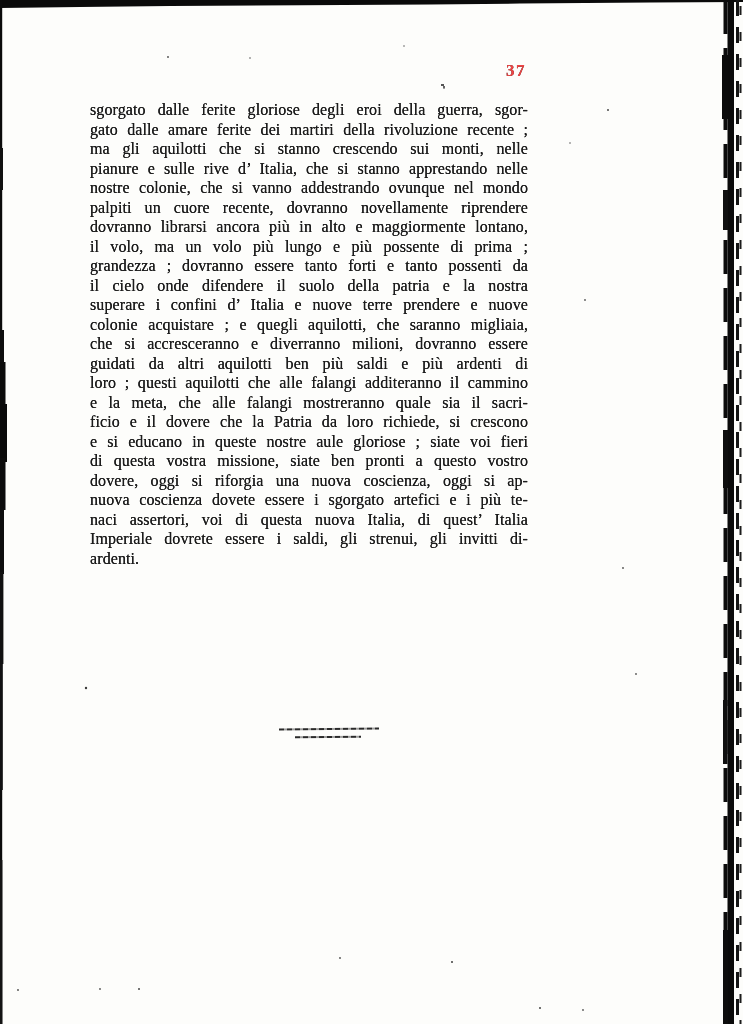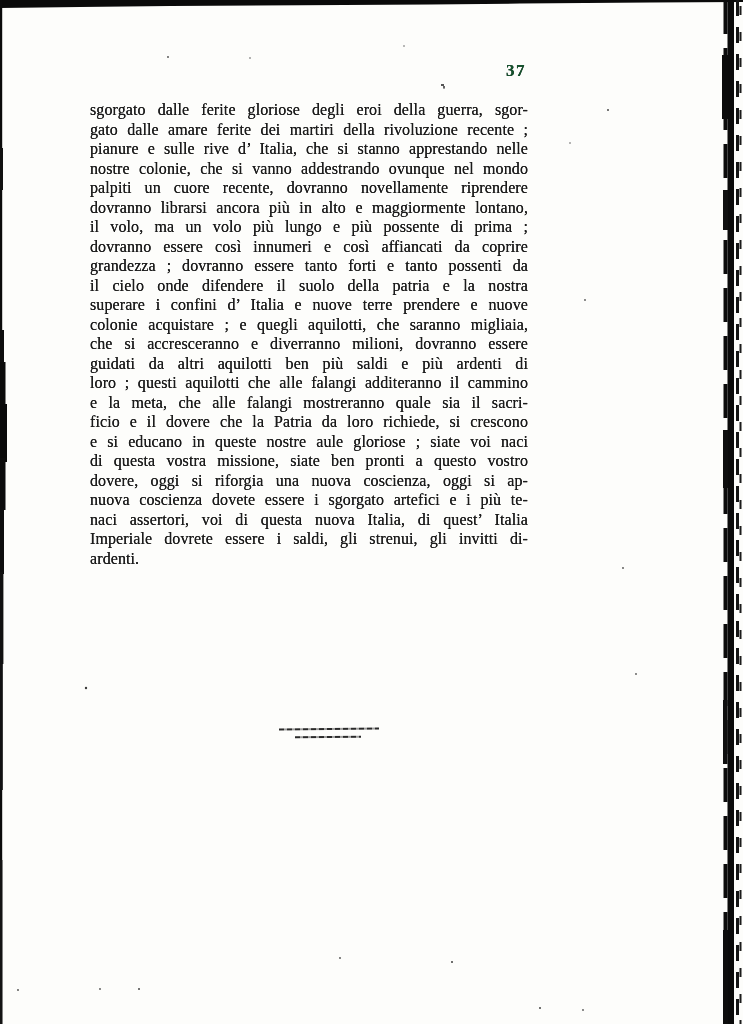--- a/index.html
+++ b/index.html
@@ -11,21 +11,21 @@
     overflow: hidden;
     font-family: "Liberation Serif", "DejaVu Serif", serif;
   }
   .page-number {
     position: absolute;
     left: 506px;
     top: 61px;
     font-size: 17px;
     font-weight: 700;
     letter-spacing: 1.5px;
-    color: #14532d;
+    color: #ef4444;
     text-shadow: 0 0 0.4px #1d1d1d;
   }
   .body-text {
     position: absolute;
     left: 90px;
     top: 100px;
     width: 438px;
     font-size: 16px;
     line-height: 19.5px;
     color: #1c1c1c;
@@ -61,36 +61,36 @@
 </head>
 <body>
 
 <div class="scan">
 
   <div class="page-number">37</div>
 
   <div class="body-text">
       <div class="text-line">sgorgato dalle ferite gloriose degli eroi della guerra, sgor-</div>
       <div class="text-line">gato dalle amare ferite dei martiri della rivoluzione recente ;</div>
+      <div class="text-line">ma gli aquilotti che si stanno crescendo sui monti, nelle</div>
       <div class="text-line">pianure e sulle rive d’ Italia, che si stanno apprestando nelle</div>
       <div class="text-line">nostre colonie, che si vanno addestrando ovunque nel mondo</div>
       <div class="text-line">palpiti un cuore recente, dovranno novellamente riprendere</div>
       <div class="text-line">dovranno librarsi ancora più in alto e maggiormente lontano,</div>
       <div class="text-line">il volo, ma un volo più lungo e più possente di prima ;</div>
-      <div class="text-line">dovranno essere così innumeri e così affiancati da coprire</div>
       <div class="text-line">grandezza ; dovranno essere tanto forti e tanto possenti da</div>
       <div class="text-line">il cielo onde difendere il suolo della patria e la nostra</div>
       <div class="text-line">superare i confini d’ Italia e nuove terre prendere e nuove</div>
       <div class="text-line">colonie acquistare ; e quegli aquilotti, che saranno migliaia,</div>
       <div class="text-line">che si accresceranno e diverranno milioni, dovranno essere</div>
       <div class="text-line">guidati da altri aquilotti ben più saldi e più ardenti di</div>
       <div class="text-line">loro ; questi aquilotti che alle falangi additeranno il cammino</div>
       <div class="text-line">e la meta, che alle falangi mostreranno quale sia il sacri-</div>
       <div class="text-line">ficio e il dovere che la Patria da loro richiede, si crescono</div>
-      <div class="text-line">e si educano in queste nostre aule gloriose ; siate voi naci</div>
+      <div class="text-line">e si educano in queste nostre aule gloriose ; siate voi fieri</div>
       <div class="text-line">di questa vostra missione, siate ben pronti a questo vostro</div>
       <div class="text-line">dovere, oggi si riforgia una nuova coscienza, oggi si ap-</div>
       <div class="text-line">nuova coscienza dovete essere i sgorgato artefici e i più te-</div>
       <div class="text-line">naci assertori, voi di questa nuova Italia, di quest’ Italia</div>
       <div class="text-line">Imperiale dovrete essere i saldi, gli strenui, gli invitti di-</div>
       <div class="text-line last">ardenti.</div>
     </div>
 
   <div class="end-rule">
     <div class="rule rule-top"></div>

